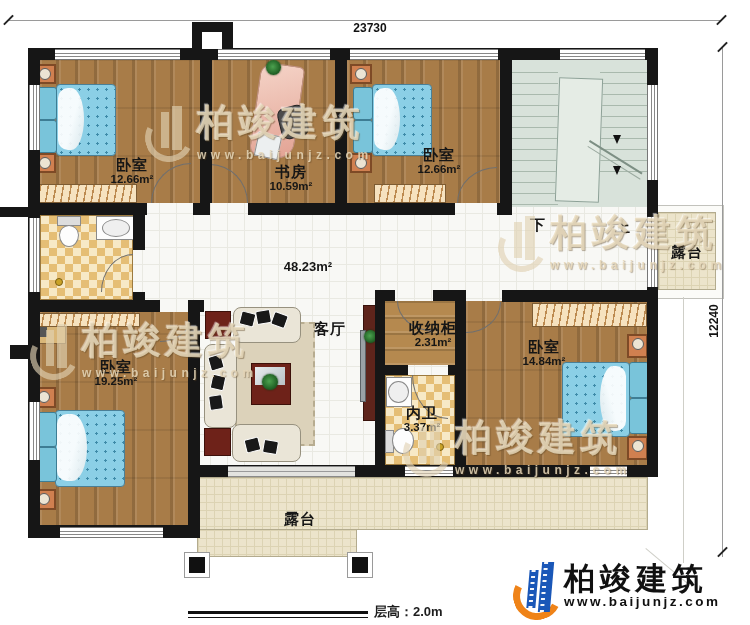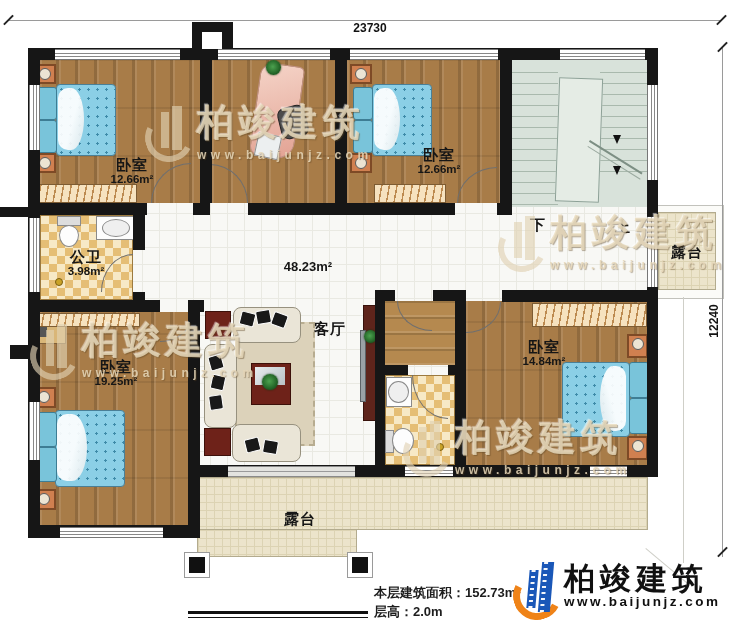--- a/index.html
+++ b/index.html
@@ -239,37 +239,45 @@
   <div class="abs arc arc-tl" style="left:101px;top:254px;width:32px;height:38px;"></div>
   <div class="abs arc arc-br" style="left:160px;top:312px;width:34px;height:30px;"></div>
   <div class="abs arc arc-bl" style="left:397px;top:301px;width:35px;height:30px;"></div>
   <div class="abs arc arc-br" style="left:466px;top:302px;width:35px;height:31px;"></div>
   <div class="abs arc arc-bl" style="left:412px;top:375px;width:36px;height:44px;"></div>
 
   <div class="abs rlabel" style="left:92px;top:156px;width:80px;">
     <div class="rname">卧室</div>
     <div class="rarea">12.66m²</div>
   </div>
+  <div class="abs rlabel" style="left:251px;top:163px;width:80px;">
+    <div class="rname">书房</div>
+    <div class="rarea">10.59m²</div>
+  </div>
   <div class="abs rlabel" style="left:399px;top:146px;width:80px;">
     <div class="rname">卧室</div>
     <div class="rarea">12.66m²</div>
   </div>
-  <div class="abs rlabel" style="left:47px;top:248px;width:78px;">
-    <div class="rname">公卫</div>
-    <div class="rarea">3.98m²</div>
-  </div>
   <div class="abs rlabel rarea" style="left:268px;top:260px;width:80px;font-size:13px;">48.23m²</div>
   <div class="abs rlabel rname" style="left:300px;top:320px;width:60px;">客厅</div>
+  <div class="abs rlabel" style="left:394px;top:319px;width:78px;">
+    <div class="rname">收纳柜</div>
+    <div class="rarea">2.31m²</div>
+  </div>
   <div class="abs rlabel" style="left:504px;top:338px;width:80px;">
     <div class="rname">卧室</div>
     <div class="rarea">14.84m²</div>
   </div>
   <div class="abs rlabel" style="left:76px;top:358px;width:80px;">
     <div class="rname">卧室</div>
     <div class="rarea">19.25m²</div>
+  </div>
+  <div class="abs rlabel" style="left:382px;top:404px;width:80px;">
+    <div class="rname">内卫</div>
+    <div class="rarea">3.37m²</div>
   </div>
   <div class="abs rlabel rname" style="left:662px;top:243px;width:50px;">露台</div>
   <div class="abs rlabel rname" style="left:270px;top:510px;width:60px;">露台</div>
 
   <div class="abs col-marker" style="left:184px;top:552px;">
       <i></i>
     </div>
   <div class="abs col-marker" style="left:347px;top:552px;">
       <i></i>
     </div>
@@ -314,21 +322,20 @@
         <div class="wm-bar" style="left:27px;top:2px;width:10px;height:44px;"></div>
       </div>
     <div>
         <div class="wm-big">柏竣建筑</div>
          <div class="wm-small">www.baijunjz.com</div>
       </div>
   </div>
 
   <div class="abs tb" style="left:188px;top:611px;width:180px;height:3px;background:#111;"></div>
   <div class="abs tb" style="left:188px;top:617px;width:180px;height:1px;background:#111;"></div>
-  <div class="abs tb info" style="left:374px;top:584px;">本层建筑面积：152.73m²</div>
   <div class="abs tb info" style="left:374px;top:603px;">层高：2.0m</div>
 
   <div class="abs tb" style="left:513px;top:558px;width:46px;height:58px;">
     <div class="lg-arc"></div>
     <div class="lg-bar" style="left:15px;top:12px;width:9px;height:38px;transform:skewX(-5deg);"></div>
     <div class="lg-bar" style="left:27px;top:4px;width:12px;height:50px;transform:skewX(-5deg);"></div>
   </div>
   <div class="abs tb brand-name" style="left:564px;top:558px;">柏竣建筑</div>
   <div class="abs tb brand-url" style="left:564px;top:594px;">www.baijunjz.com</div>
 

